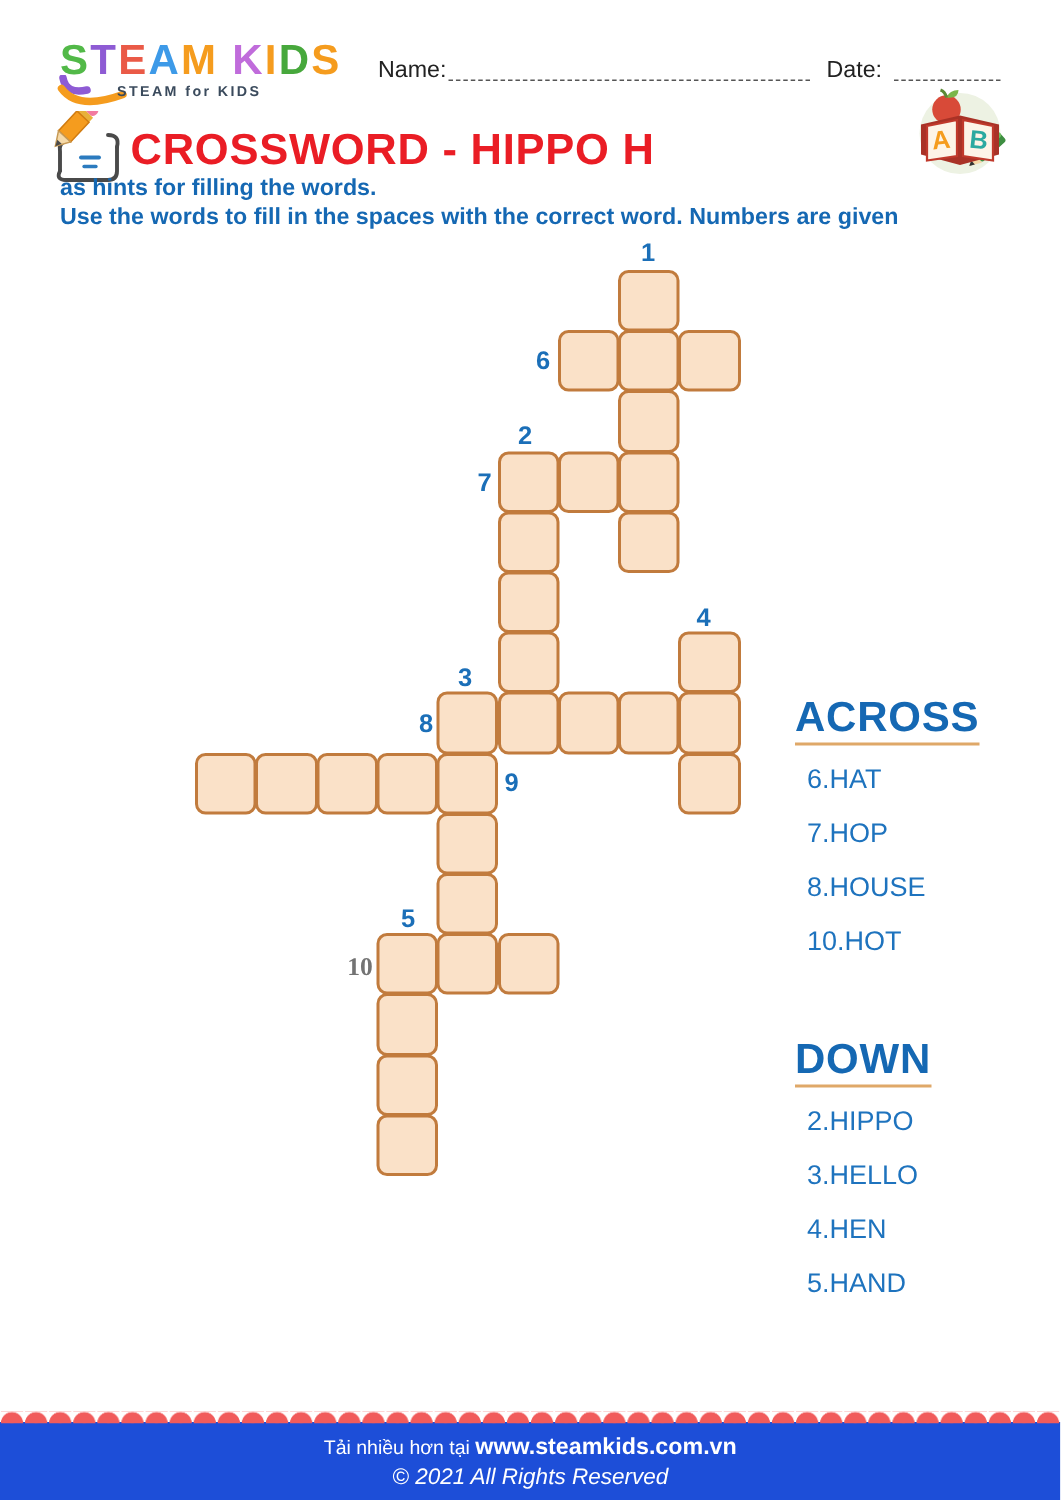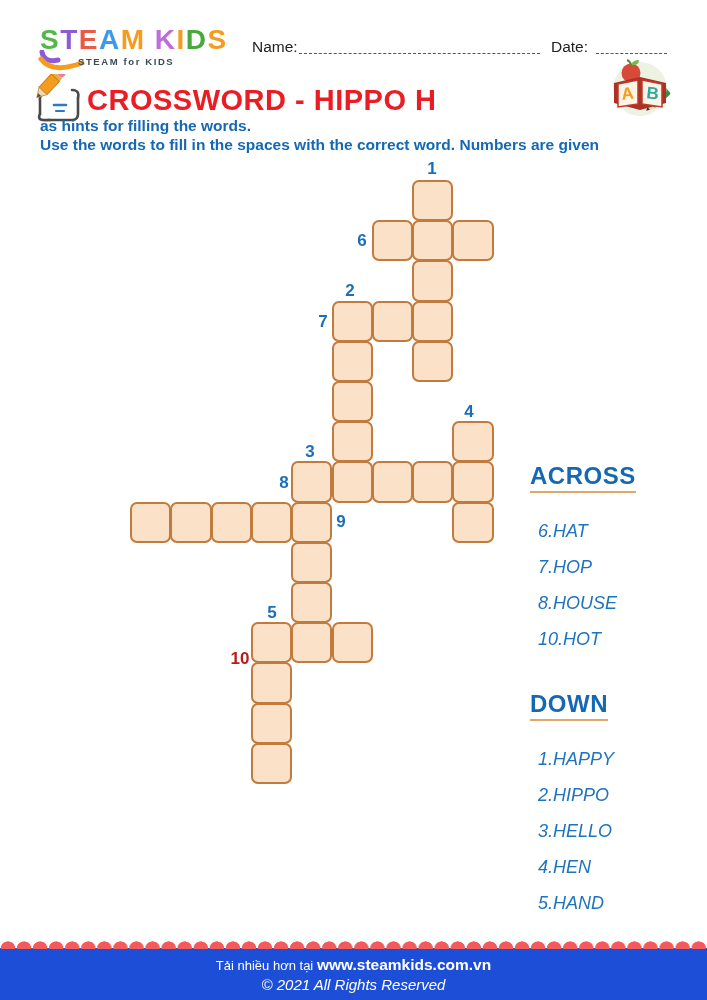--- a/index.html
+++ b/index.html
@@ -52,26 +52,26 @@
     transform:translate(-50%,-50%);
     font-size:17px; font-weight:bold; color:#1b6fb8;
   }
 
   
   .wordlist { position:absolute; left:530px; }
   #across-block { top:462px; }
   #down-block   { top:690px; }
   .wordlist-heading {
     display:inline-block;
-    font-size:24px; font-weight:bold; color:#1568b3;
+    font-size:28px; font-weight:bold; color:#1568b3;
     letter-spacing:0.5px;
     border-bottom:2px solid #dfa868;
     padding-bottom:1px;
   }
-  .wordlist-items { margin-top:20px;font-style:italic; }
+  .wordlist-items { margin-top:4px; }
   .word-item {
     height:36px; display:flex; align-items:center;
     padding-left:8px;
     font-size:18px; color:#1e73be;
   }
 
   
   #footer {
     position:absolute; left:0; bottom:0; width:707px; height:52px;
     background:#1d4ed8;
@@ -180,36 +180,35 @@
       <div class="cell" style="left: 250.9px; top: 742.8px; background: rgb(250, 225, 200); border-color: rgb(193, 123, 61);"></div>
       <div class="cellnum" style="left: 432px; top: 169px; color: rgb(27, 111, 184);">1</div>
       <div class="cellnum" style="left: 362px; top: 241px; color: rgb(27, 111, 184);">6</div>
       <div class="cellnum" style="left: 350px; top: 291px; color: rgb(27, 111, 184);">2</div>
       <div class="cellnum" style="left: 323px; top: 322px; color: rgb(27, 111, 184);">7</div>
       <div class="cellnum" style="left: 469px; top: 412px; color: rgb(27, 111, 184);">4</div>
       <div class="cellnum" style="left: 310px; top: 452px; color: rgb(27, 111, 184);">3</div>
       <div class="cellnum" style="left: 284px; top: 483px; color: rgb(27, 111, 184);">8</div>
       <div class="cellnum" style="left: 341px; top: 522px; color: rgb(27, 111, 184);">9</div>
       <div class="cellnum" style="left: 272px; top: 613px; color: rgb(27, 111, 184);">5</div>
-      <div class="cellnum" style="left: 240px; top: 659px; color: #b91c1c;">10</div>
+      <div class="cellnum" style="left: 240px; top: 645px; color: #737373; font-family: Liberation Serif, serif;">10</div>
     </div>
 
   <div class="wordlist" id="across-block">
     <div class="wordlist-heading">ACROSS</div>
     <div class="wordlist-items">
         <div class="word-item">6.HAT</div>
         <div class="word-item">7.HOP</div>
         <div class="word-item">8.HOUSE</div>
         <div class="word-item">10.HOT</div>
       </div>
   </div>
   <div class="wordlist" id="down-block">
     <div class="wordlist-heading">DOWN</div>
     <div class="wordlist-items">
-        <div class="word-item">1.HAPPY</div>
         <div class="word-item">2.HIPPO</div>
         <div class="word-item">3.HELLO</div>
         <div class="word-item">4.HEN</div>
         <div class="word-item">5.HAND</div>
       </div>
   </div>
 
   <div id="footer">
     <div class="scallops"></div>
     <div id="footer-line1">

